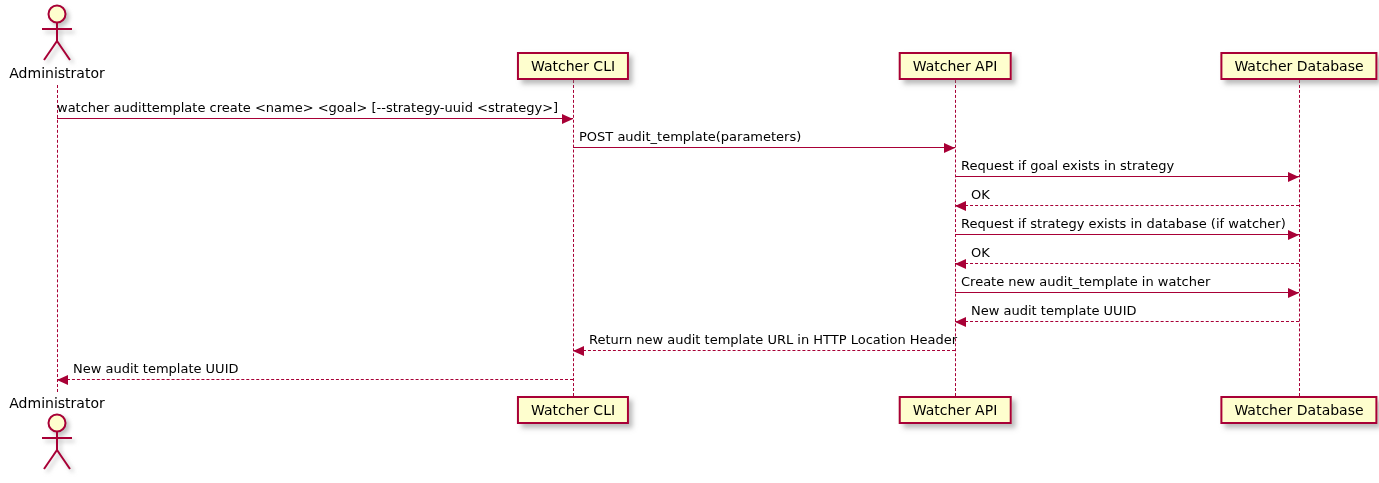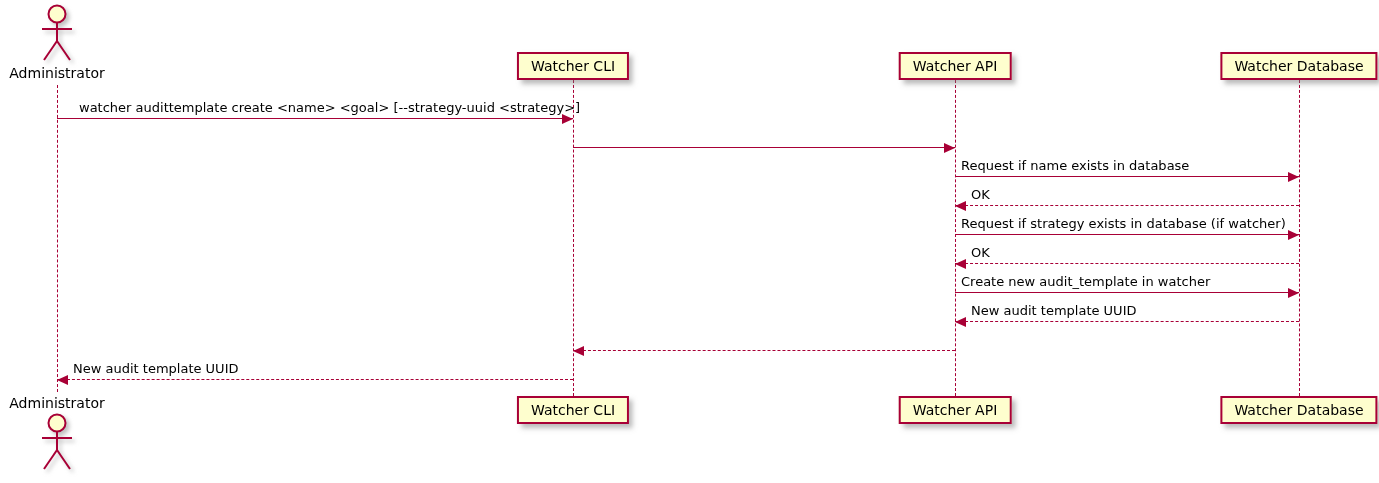--- a/index.html
+++ b/index.html
@@ -97,39 +97,41 @@
     <div class="pbox" style="left: 573px; top: 52px;">Watcher CLI</div>
     <div class="pbox" style="left: 573px; top: 396px;">Watcher CLI</div>
     <div class="lifeline" style="left: 955px; top: 80px; height: 316px;"></div>
     <div class="pbox" style="left: 955px; top: 52px;">Watcher API</div>
     <div class="pbox" style="left: 955px; top: 396px;">Watcher API</div>
     <div class="lifeline" style="left: 1299px; top: 80px; height: 316px;"></div>
     <div class="pbox" style="left: 1299px; top: 52px;">Watcher Database</div>
     <div class="pbox" style="left: 1299px; top: 396px;">Watcher Database</div>
     <div class="mline solid" style="left: 57px; top: 118px; width: 516px;"></div>
     <div class="mhead right" style="left: 562px; top: 114px;"></div>
-    <div class="mlabel" style="left: 79px; top: 101px; text-align: right;">watcher audittemplate create &lt;name&gt; &lt;goal&gt; [--strategy-uuid &lt;strategy&gt;]</div>
+    <div class="mlabel" style="left: 57px; top: 101px; text-align: right;">watcher audittemplate create &lt;name&gt; &lt;goal&gt; [--strategy-uuid &lt;strategy&gt;]</div>
     <div class="mline solid" style="left: 573px; top: 147px; width: 382px;"></div>
     <div class="mhead right" style="left: 944px; top: 143px;"></div>
+    <div class="mlabel" style="left: 579px; top: 130px;">POST audit_template(parameters)</div>
     <div class="mline solid" style="left: 955px; top: 176px; width: 344px;"></div>
     <div class="mhead right" style="left: 1288px; top: 172px;"></div>
-    <div class="mlabel" style="left: 961px; top: 159px;">Request if name exists in database</div>
+    <div class="mlabel" style="left: 961px; top: 159px;">Request if goal exists in strategy</div>
     <div class="mline dashed" style="left: 955px; top: 205px; width: 344px;"></div>
     <div class="mhead left" style="left: 955px; top: 201px;"></div>
     <div class="mlabel" style="left: 971px; top: 188px;">OK</div>
     <div class="mline solid" style="left: 955px; top: 234px; width: 344px;"></div>
     <div class="mhead right" style="left: 1288px; top: 230px;"></div>
     <div class="mlabel" style="left: 961px; top: 217px;">Request if strategy exists in database (if watcher)</div>
     <div class="mline dashed" style="left: 955px; top: 263px; width: 344px;"></div>
     <div class="mhead left" style="left: 955px; top: 259px;"></div>
     <div class="mlabel" style="left: 971px; top: 246px;">OK</div>
     <div class="mline solid" style="left: 955px; top: 292px; width: 344px;"></div>
     <div class="mhead right" style="left: 1288px; top: 288px;"></div>
     <div class="mlabel" style="left: 961px; top: 275px;">Create new audit_template in watcher</div>
     <div class="mline dashed" style="left: 955px; top: 321px; width: 344px;"></div>
     <div class="mhead left" style="left: 955px; top: 317px;"></div>
     <div class="mlabel" style="left: 971px; top: 304px;">New audit template UUID</div>
     <div class="mline dashed" style="left: 573px; top: 350px; width: 382px;"></div>
     <div class="mhead left" style="left: 573px; top: 346px;"></div>
+    <div class="mlabel" style="left: 589px; top: 333px;">Return new audit template URL in HTTP Location Header</div>
     <div class="mline dashed" style="left: 57px; top: 379px; width: 516px;"></div>
     <div class="mhead left" style="left: 57px; top: 375px;"></div>
     <div class="mlabel" style="left: 73px; top: 362px;">New audit template UUID</div>
   </div>
 
 </body></html>

